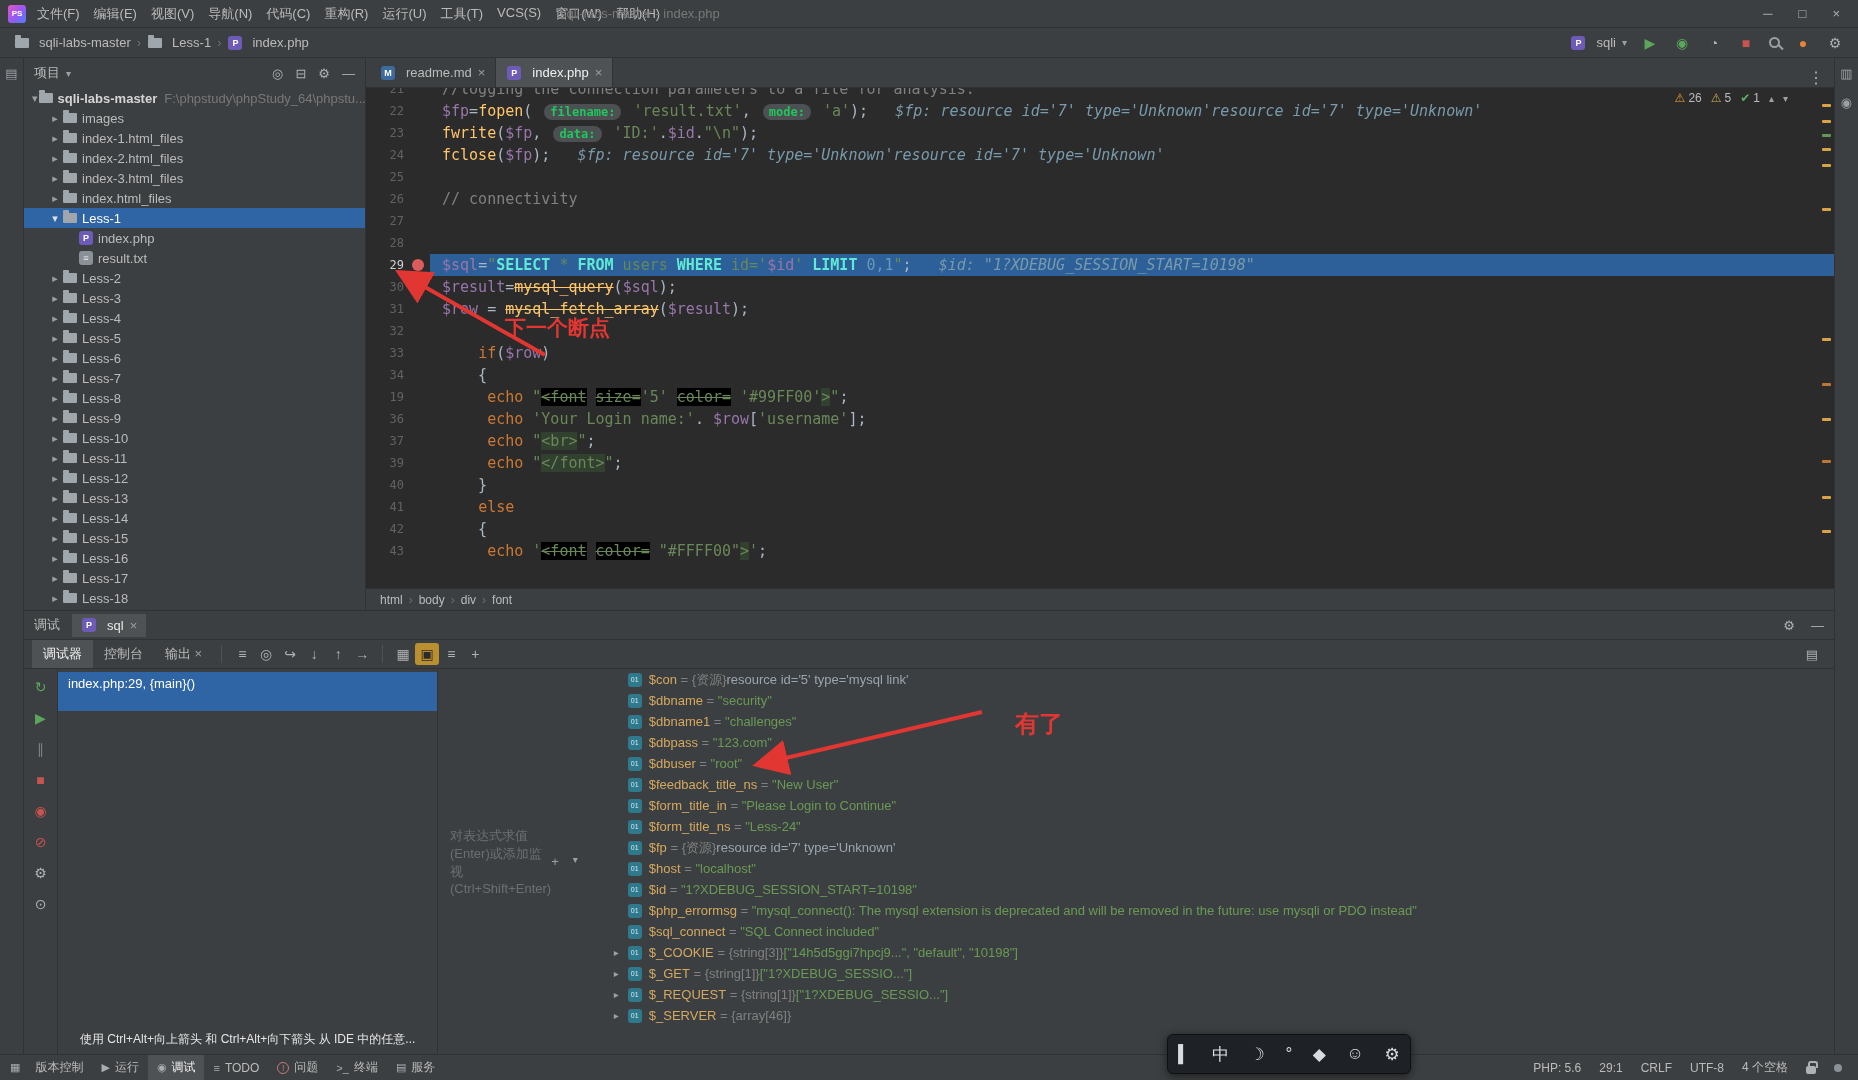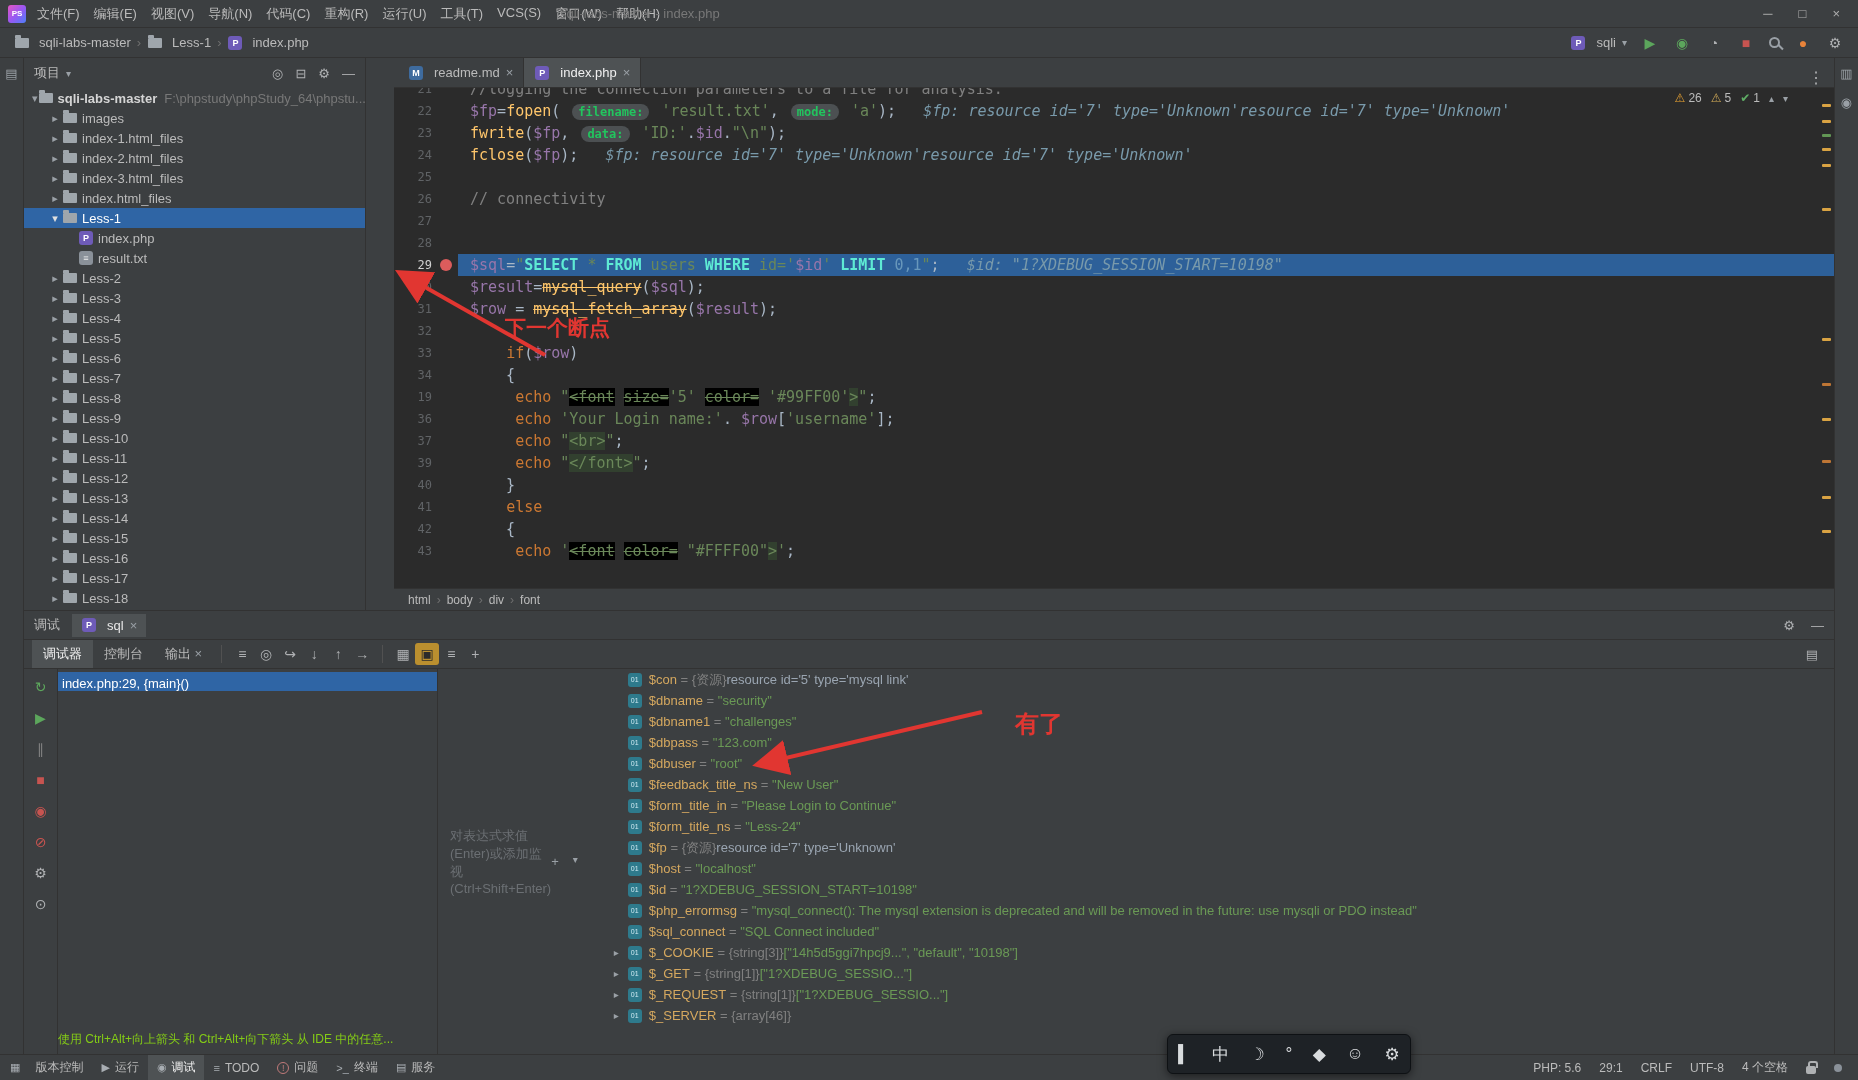--- a/index.html
+++ b/index.html
@@ -23,21 +23,21 @@
   .nav-ic { font-size:14px; display:inline-flex; align-items:center; justify-content:center; width:18px; }
   .mag { width:11px; height:11px; border:2px solid #9AA0A6; border-radius:50%; position:relative; display:inline-block; }
   .mag::after { content:""; position:absolute; width:7px; height:2px; background:#9AA0A6; transform:rotate(45deg); right:-6px; bottom:-2px; }
 
   
   .center { flex:1; display:flex; min-height:0; }
   .stripe { flex:0 0 24px; display:flex; flex-direction:column; align-items:center; padding:8px 0; gap:14px; color:#9AA0A6; font-size:13px; }
   .stripe.left { border-right:1px solid #323232; }
   .stripe.right { border-left:1px solid #323232; }
   .center-col { flex:1; display:flex; flex-direction:column; min-width:0; }
-  .mainrow { flex:0 0 552px; display:flex; min-width:0;gap:28px; }
+  .mainrow { flex:0 0 552px; display:flex; min-width:0; }
 
   
   .project { flex:0 0 342px; border-right:1px solid #323232; display:flex; flex-direction:column; overflow:hidden; }
   .project-header { flex:0 0 30px; display:flex; align-items:center; gap:6px; padding:0 10px; font-size:13px; }
   .ph-icons { margin-left:auto; display:flex; gap:12px; color:#AFB1B3; }
   .tree { flex:1; overflow:hidden; font-size:13px; }
   .tree-row { height:20px; display:flex; align-items:center; white-space:nowrap; }
   .tree-row.selected { background:#2F65A5; color:#FFFFFF; }
   .tree-chev { width:14px; display:inline-block; text-align:center; color:#9AA0A6; font-size:11px; }
   .tree-row.selected .tree-chev { color:#E0E0E0; }
@@ -93,22 +93,22 @@
   .dbg-toolbar { flex:0 0 30px; display:flex; align-items:center; border-top:1px solid #323232; border-bottom:1px solid #323232; padding:0 8px; font-size:13px; }
   .dbg-tab { padding:5px 11px; }
   .dbg-tab.sel { background:#4E5254; color:#F0F0F0; }
   .tb-sep { width:1px; height:18px; background:#515151; margin:0 8px; }
   .tb-ic { width:24px; height:22px; display:inline-flex; align-items:center; justify-content:center; color:#AFB1B3; font-size:14px; }
   .tb-ic.hl { background:#BA8F2F; color:#2B2B2B; border-radius:3px; }
   .dbg-toolbar-right { margin-left:auto; color:#AFB1B3; padding-right:8px; }
   .dbg-content { flex:1; display:flex; min-height:0; }
   .actionbar { flex:0 0 34px; border-right:1px solid #323232; display:flex; flex-direction:column; align-items:center; padding-top:10px; gap:15px; font-size:14px; }
   .frames { flex:0 0 380px; border-right:1px solid #323232; position:relative; font-size:13px; }
-  .frame-row { height:19px; line-height:24px; padding:0 4px; margin-top:3px; background:#2F65A5; color:#FFFFFF; white-space:nowrap; overflow:hidden; }
-  .frames-hint { position:absolute; bottom:6px; left:0; right:6px; color:#84cc16; font-size:12px; white-space:nowrap; overflow:hidden; }
+  .frame-row { height:39px; line-height:24px; padding:0 10px; margin-top:3px; background:#2F65A5; color:#FFFFFF; white-space:nowrap; overflow:hidden; }
+  .frames-hint { position:absolute; bottom:6px; left:22px; right:6px; color:#e5e5e5; font-size:12px; white-space:nowrap; overflow:hidden; }
   .vars { flex:1; display:flex; flex-direction:row; min-width:0; }
   .vars-hint { flex:0 0 24px; display:flex; align-items:center; padding:0 12px; color:#6B6F73; font-size:13px; }
   .vars-hint-icons { margin-left:auto; display:flex; gap:14px; color:#9AA0A6; }
   .var-row { height:21px; display:flex; align-items:center; padding-left:24px; font-size:13px; white-space:nowrap; overflow:hidden; }
   .var-chev { width:14px; color:#9AA0A6; font-size:10px; flex:0 0 14px; }
   .var-ic { width:14px; height:14px; border-radius:3px; background:#2E7A8C; color:#CFEAF2; font-size:7px; display:inline-flex; align-items:center; justify-content:center; margin-right:7px; flex:0 0 14px; }
   .var-name { color:#D5A85F; }
   .var-eq { color:#808080; }
   .var-type { color:#808080; }
   .vv-str { color:#6A9955; }

